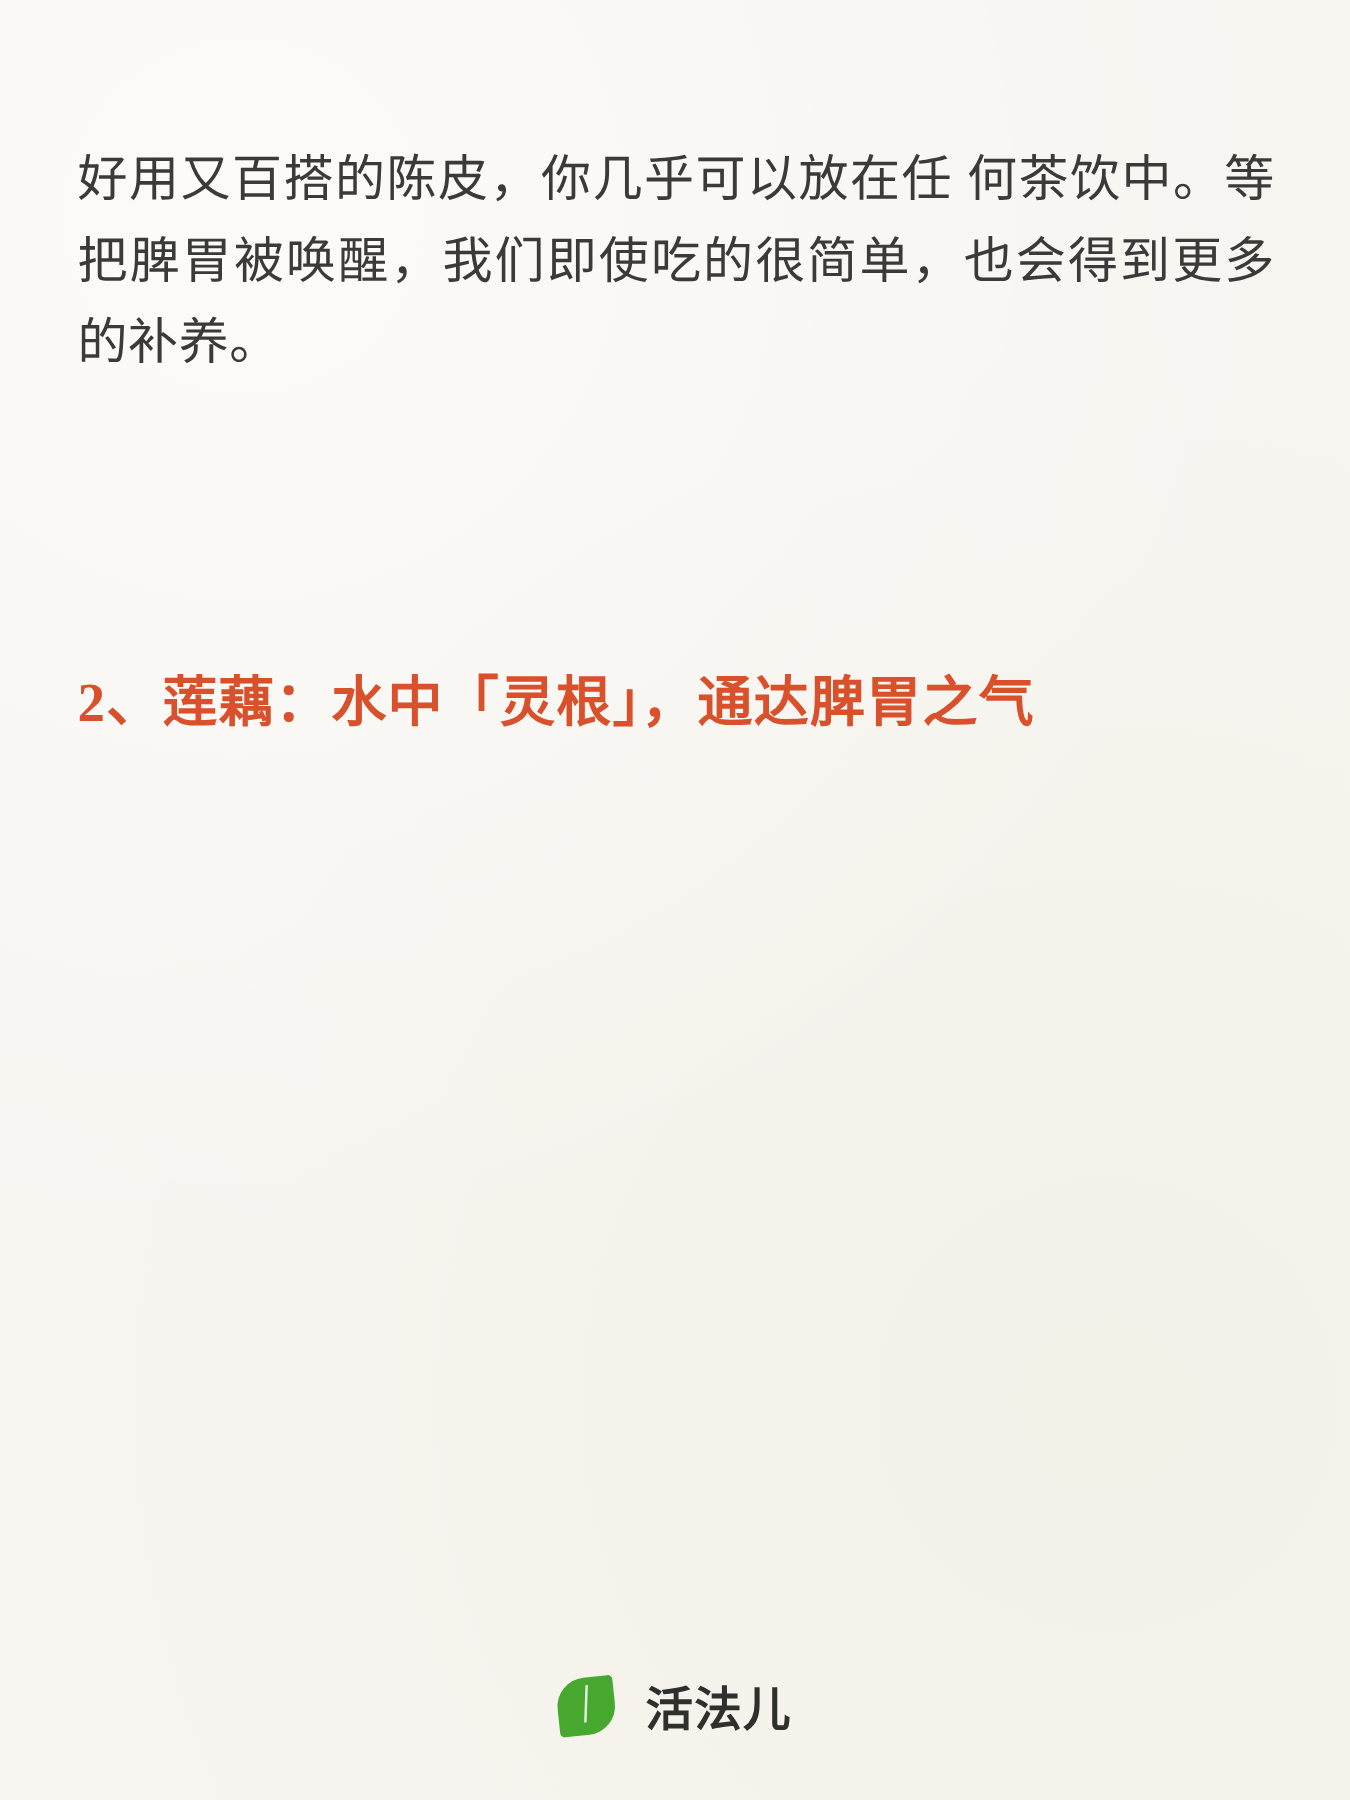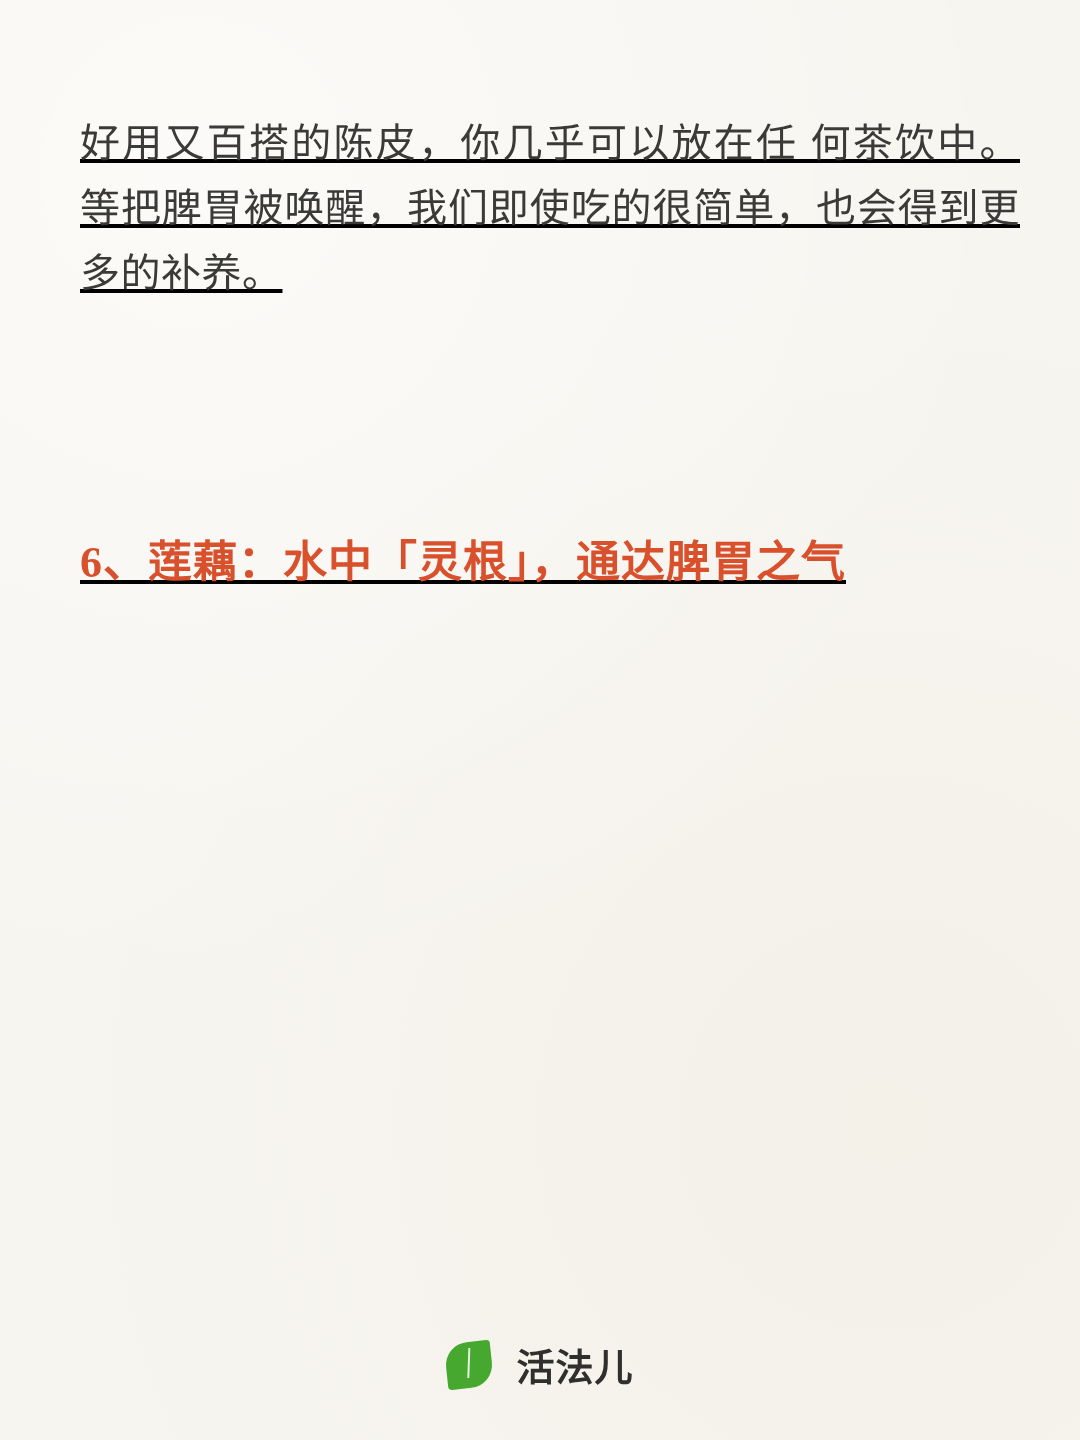--- a/index.html
+++ b/index.html
@@ -17,24 +17,23 @@
   .page {
     position: absolute;
     inset: 0;
     background:
       radial-gradient(circle at 18% 12%, rgba(255,255,255,0.55) 0%, rgba(255,255,255,0) 55%),
       radial-gradient(circle at 82% 78%, rgba(240,236,225,0.5) 0%, rgba(240,236,225,0) 60%),
       #f7f5f0;
   }
   .content {
     position: absolute;
-    left: 80px;
+    left: 62px;
     right: 60px;
     top: 112px;
-    text-decoration: underline;
   }
   .para {
     font-size: 40px;
     line-height: 1.62;
     color: #3a3a38;
     letter-spacing: 0.5px;
     text-align: justify;
     text-justify: inter-ideograph;
     margin: 0;
   }
@@ -96,21 +95,21 @@
 </style>
 </head>
 <body>
 
 <div class="page">
   <div class="content">
 
     <p class="para intro">好用又百搭的陈皮，你几乎可以放在任 何茶饮中。等把脾胃被唤醒，我们即使吃的很简单，也会得到更多的补养。</p>
 
     <div class="heading-wrap">
-      <h2 class="heading">6、莲藕：水中「灵根」，通达脾胃之气</h2>
+      <h2 class="heading">2、莲藕：水中「灵根」，通达脾胃之气</h2>
     </div>
 
 
   </div>
 
   <div class="footer">
     <span class="leaf-mark"></span>
     <span class="brand-name">活法儿</span>
   </div>
 </div>

